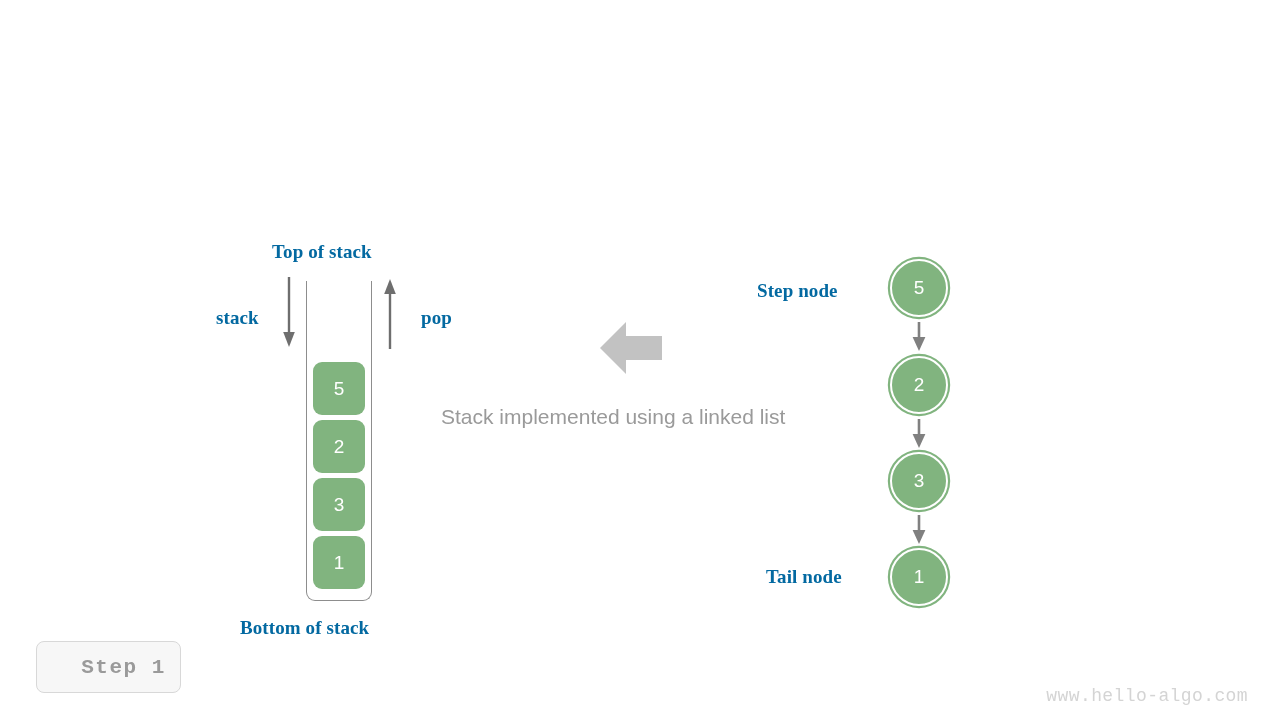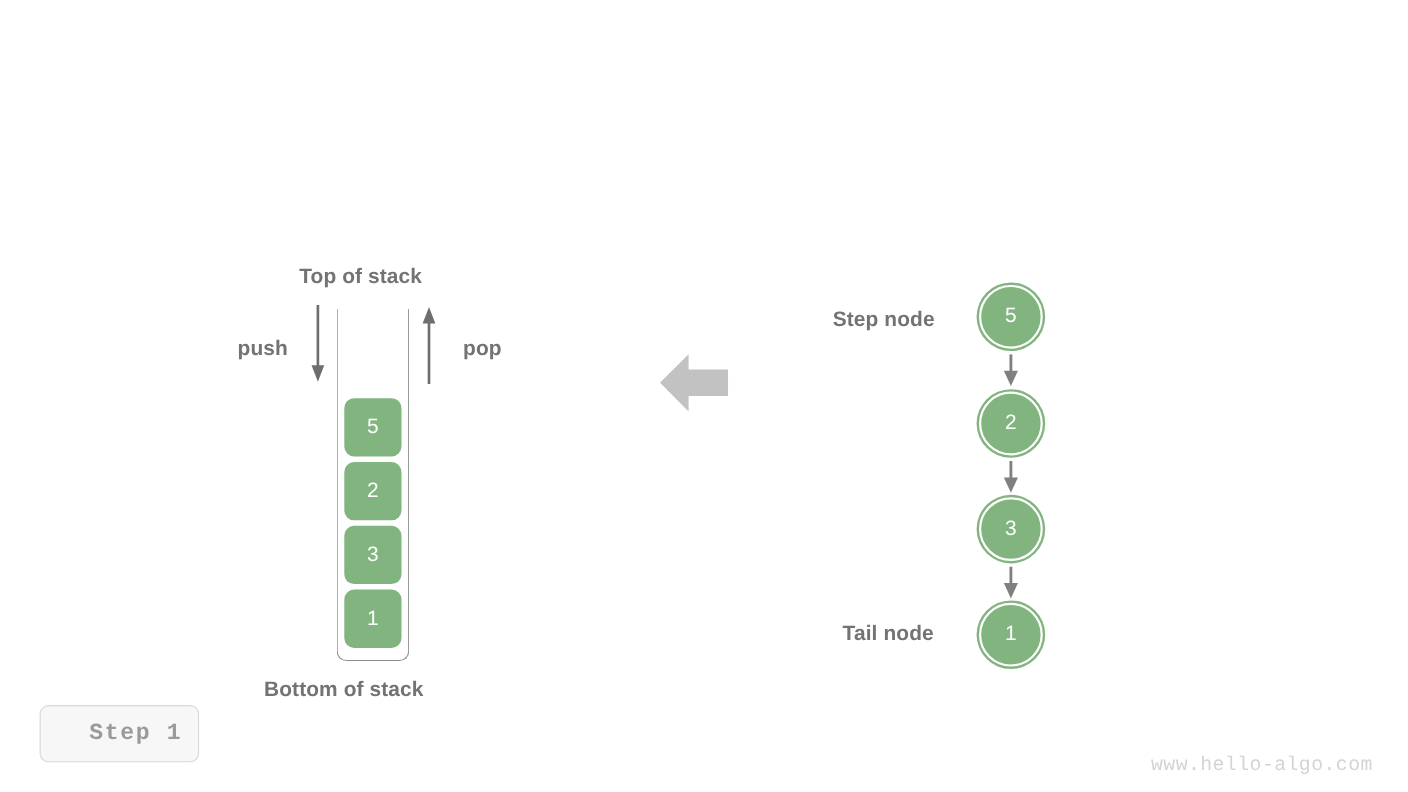--- a/index.html
+++ b/index.html
@@ -16,24 +16,24 @@
   }
 
   .canvas {
     position: absolute;
     inset: 0;
   }
 
   
   .label-bold {
     position: absolute;
-    font-family: Liberation Sans, sans-serif;
+    font-family: Liberation Serif, serif;
     font-size: 19px;
     font-weight: bold;
-    color: #737373;
+    color: #0369a1;
     white-space: nowrap;
     letter-spacing: 0.1px;
   }
   .caption {
     position: absolute;
     font-family: "Liberation Sans", sans-serif;
     font-size: 21px;
     font-weight: normal;
     color: #9a9a9a;
     white-space: nowrap;
@@ -147,21 +147,21 @@
     white-space: nowrap;
   }
 </style>
 </head>
 <body>
 
 <div class="canvas">
 
   <div class="label-bold" style="left:272px; top:241px;">Top of stack</div>
 
-  <div class="label-bold" style="left:216px; top:307px;">push</div>
+  <div class="label-bold" style="left:216px; top:307px;">stack</div>
 
   <div class="label-bold" style="left:421px; top:307px;">pop</div>
 
   <svg class="op-arrow" style="left:278px; top:277px;" width="22" height="72" viewBox="0 0 22 72">
     <line x1="11" y1="0" x2="11" y2="58" stroke="#6e6e6e" stroke-width="2.4"></line>
     <polygon points="11,70 5.2,55 16.8,55" fill="#6e6e6e"></polygon>
   </svg>
 
   <svg class="op-arrow" style="left:379px; top:277px;" width="22" height="72" viewBox="0 0 22 72">
     <line x1="11" y1="72" x2="11" y2="14" stroke="#6e6e6e" stroke-width="2.4"></line>
@@ -176,20 +176,21 @@
     <div class="stack-cell">3</div>
     <div class="stack-cell">1</div>
   </div>
 
   <div class="label-bold" style="left:240px; top:617px;">Bottom of stack</div>
 
   <svg class="flow-arrow" width="62" height="60" viewBox="0 0 62 60">
     <polygon points="0,30 26,4 26,18 62,18 62,42 26,42 26,56" fill="#c2c2c2"></polygon>
   </svg>
 
+  <div class="caption" style="left:441px; top:405px;">Stack implemented using a linked list</div>
 
   <div class="label-bold" style="left:757px; top:280px;">Step node</div>
 
   <div class="node" style="left:890px; top:259px;">5</div>
 
   <svg class="link-arrow" style="top:322px;" width="26" height="30" viewBox="0 0 26 30">
     <line x1="13" y1="0" x2="13" y2="18" stroke="#808080" stroke-width="2.6"></line>
     <polygon points="13,29 6.6,15 19.4,15" fill="#808080"></polygon>
   </svg>
 

